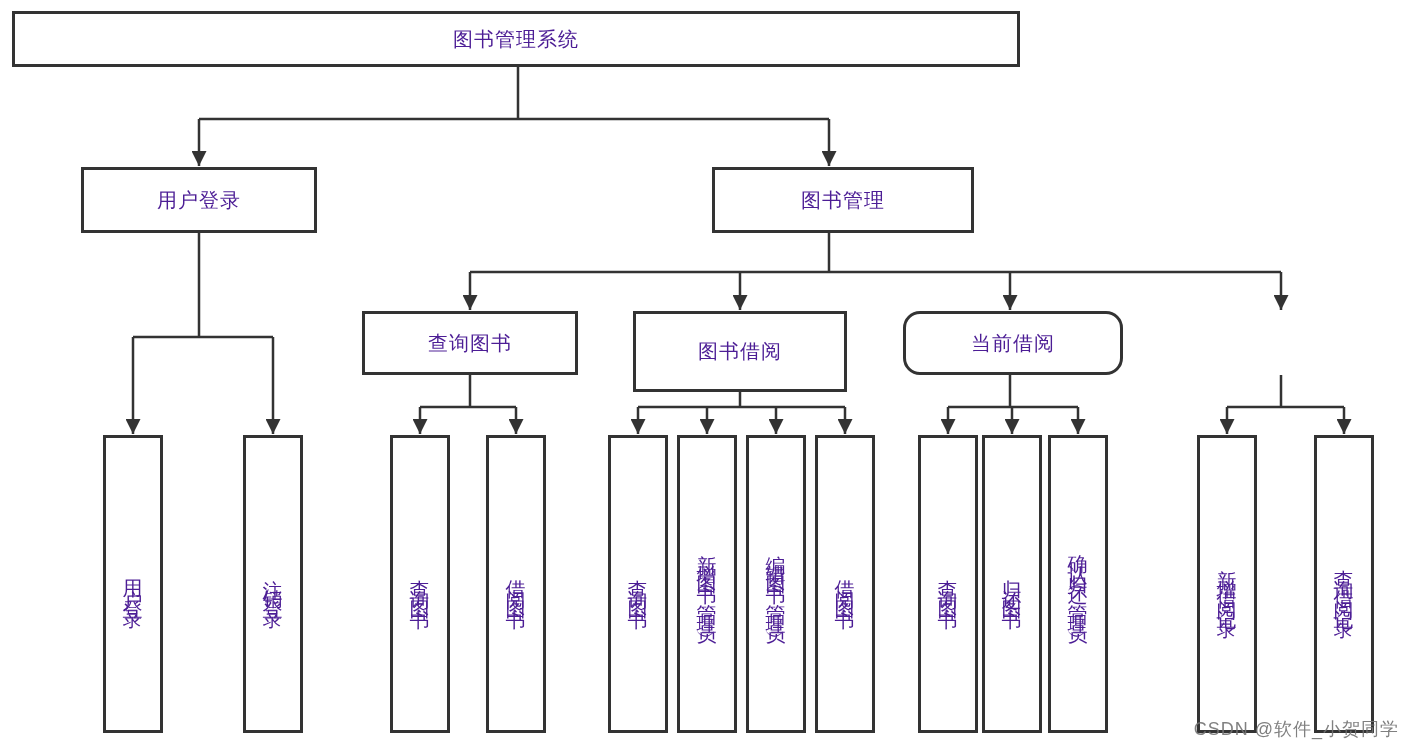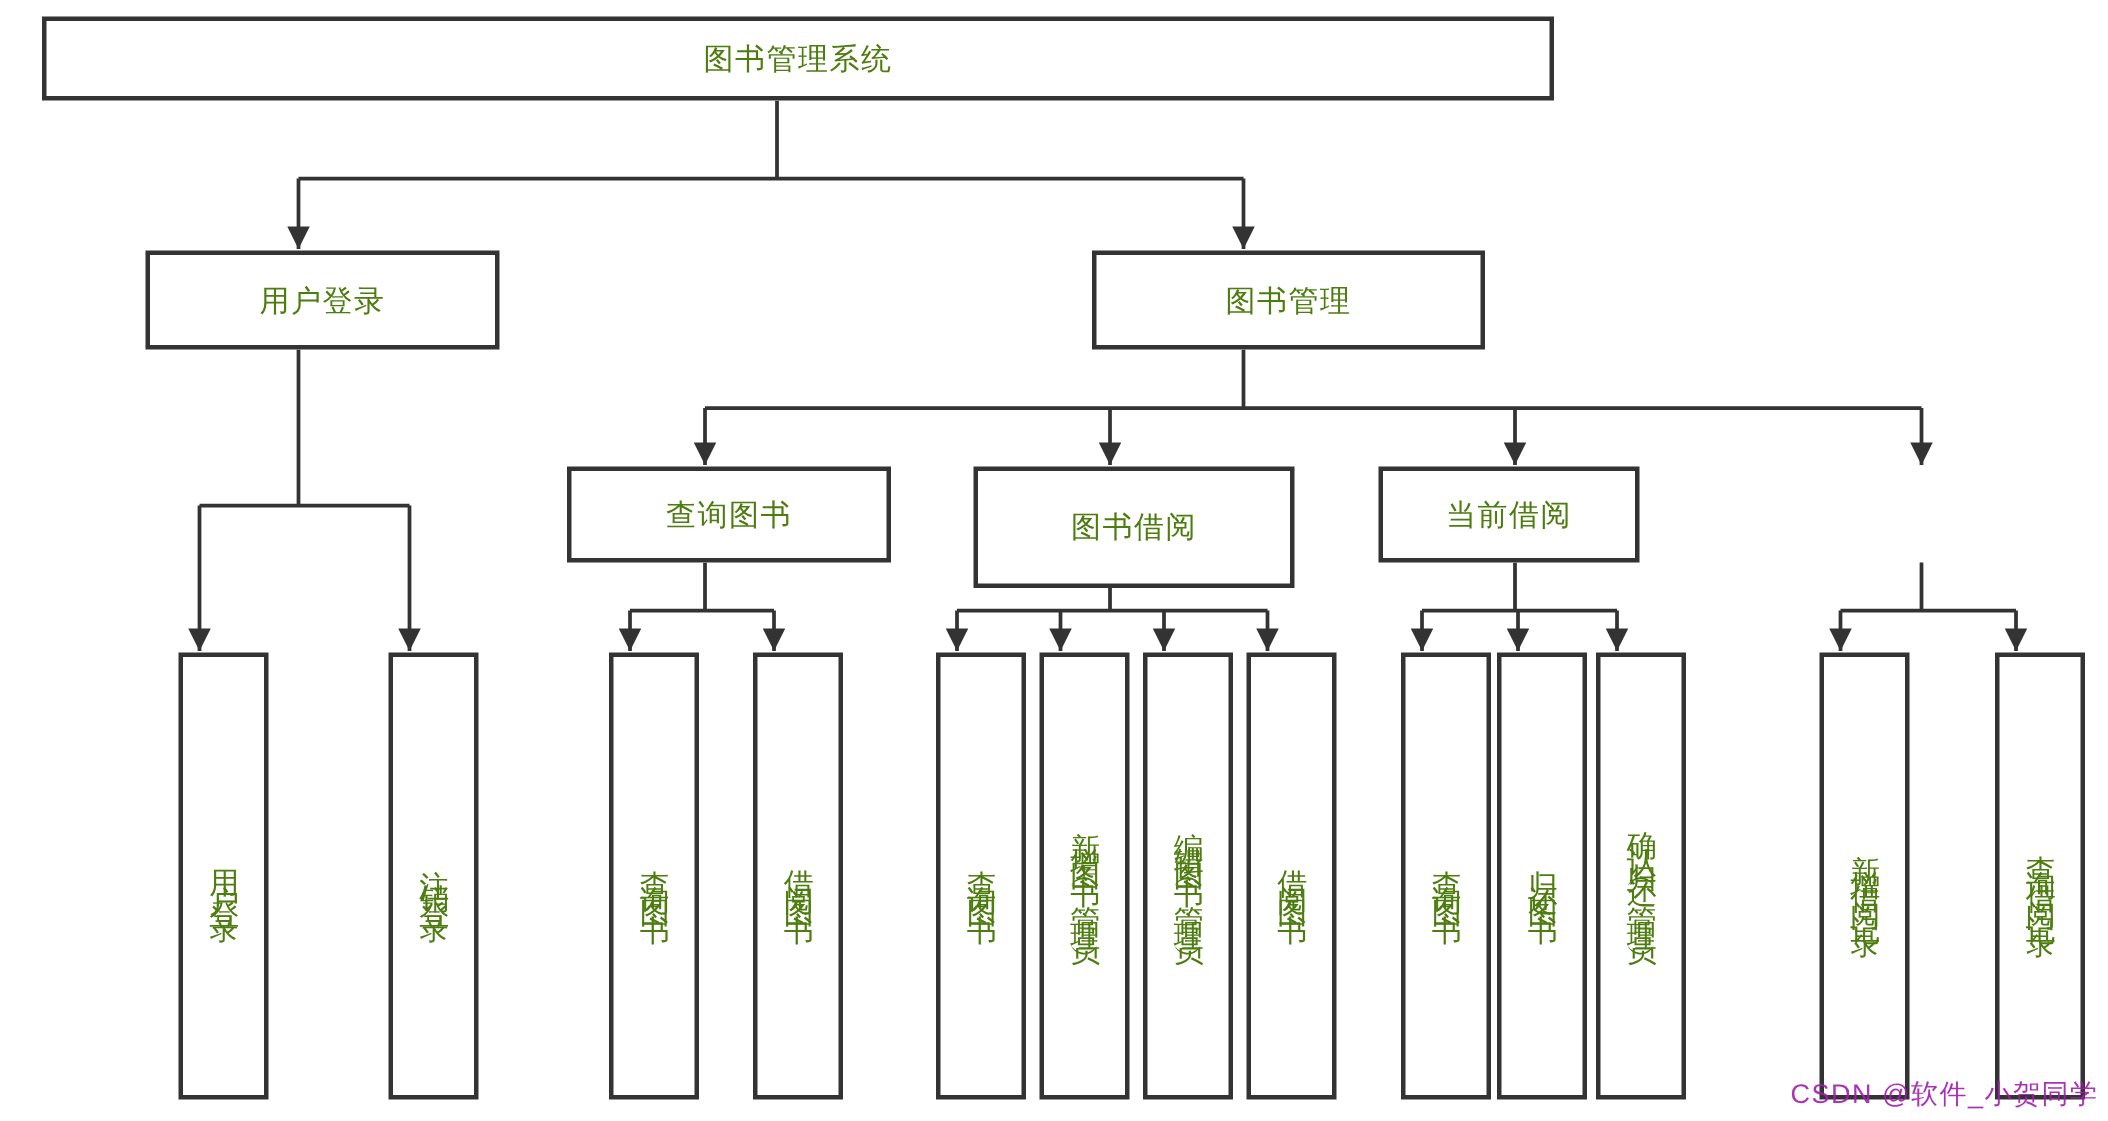--- a/index.html
+++ b/index.html
@@ -22,37 +22,36 @@
     height: 747px;
   }
   .node {
     position: absolute;
     box-sizing: border-box;
     border: 3px solid #333333;
     background: #ffffff;
     display: flex;
     align-items: center;
     justify-content: center;
-    color: #4d7c0f;
+    color: #4c1d95;
     font-size: 20px;
     letter-spacing: 1px;
     text-align: center;
-    margin-left: 16px;
   }
   .node.vertical span {
     writing-mode: vertical-rl;
     letter-spacing: 10px;
     line-height: 1;
   }
   .watermark {
     position: absolute;
     right: 6px;
     bottom: 6px;
     font-size: 18px;
-    color: #a21caf;
+    color: #737373;
     letter-spacing: 1px;
     opacity: 0.9;
   }
 </style>
 </head>
 <body>
 
 <div class="canvas">
 
   <svg class="wires" viewBox="0 0 1405 747" xmlns="http://www.w3.org/2000/svg">
@@ -108,21 +107,21 @@
   <div class="node" style="left:712px; top:167px; width:262px; height:66px;">
     <span>图书管理</span>
   </div>
 
   <div class="node" style="left:362px; top:311px; width:216px; height:64px;">
     <span>查询图书</span>
   </div>
   <div class="node" style="left:633px; top:311px; width:214px; height:81px;">
     <span>图书借阅</span>
   </div>
-  <div class="node" style="left:903px; top:311px; width:174px; height:64px;">
+  <div class="node" style="left:903px; top:311px; width:220px; height:64px;border-radius:17px;">
     <span>当前借阅</span>
   </div>
 
   <div class="node vertical" style="left:103px; top:435px; width:60px; height:298px;">
     <span>用户登录</span>
   </div>
   <div class="node vertical" style="left:243px; top:435px; width:60px; height:298px;">
     <span>注销登录</span>
   </div>
 

